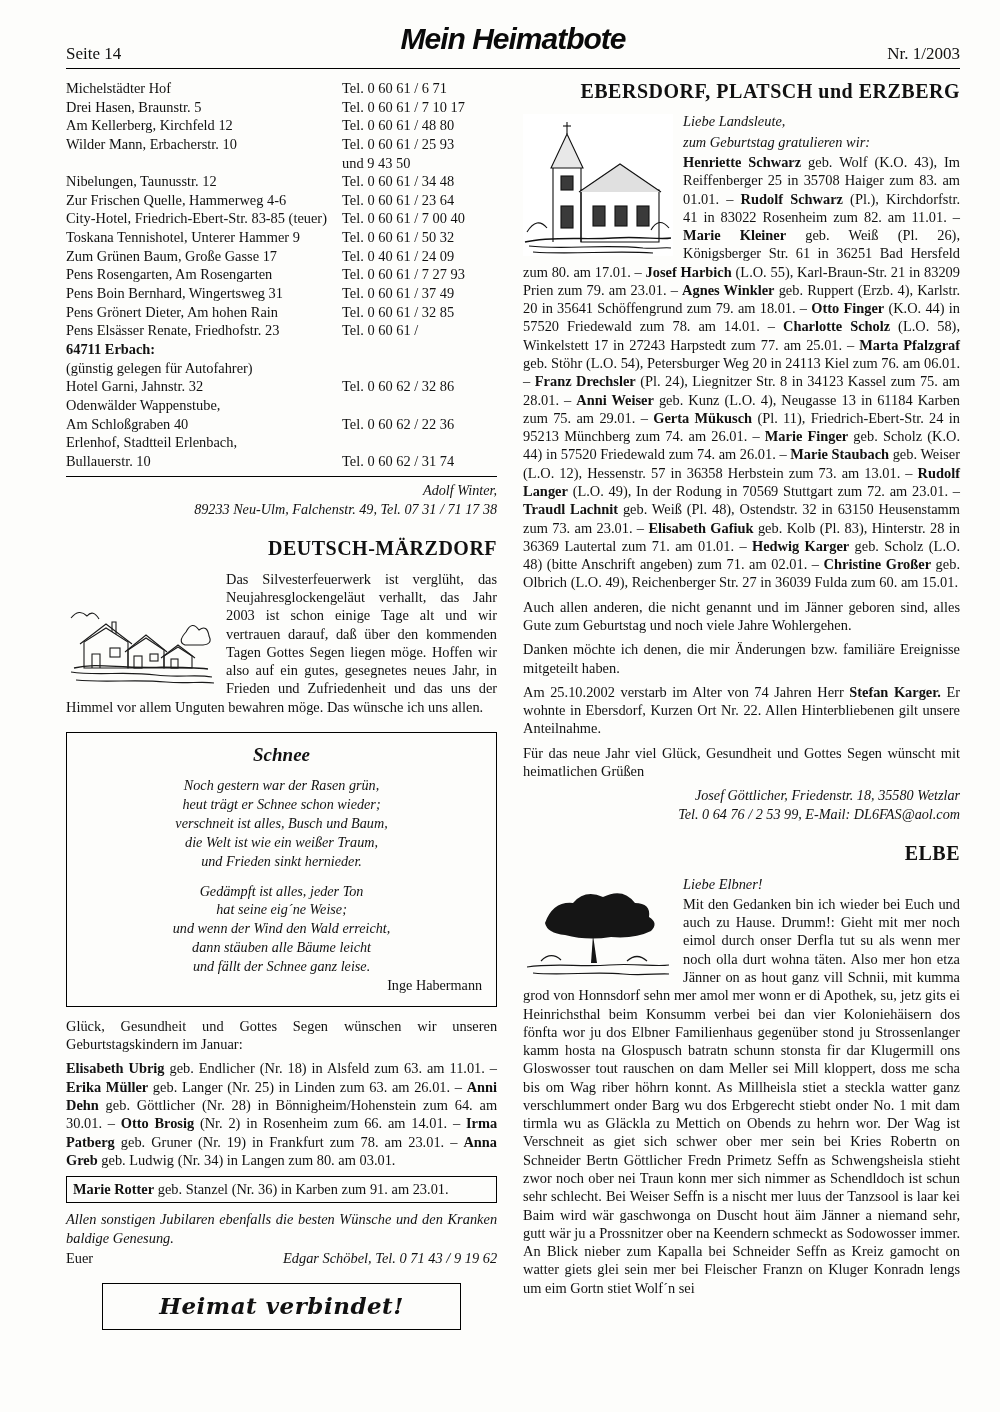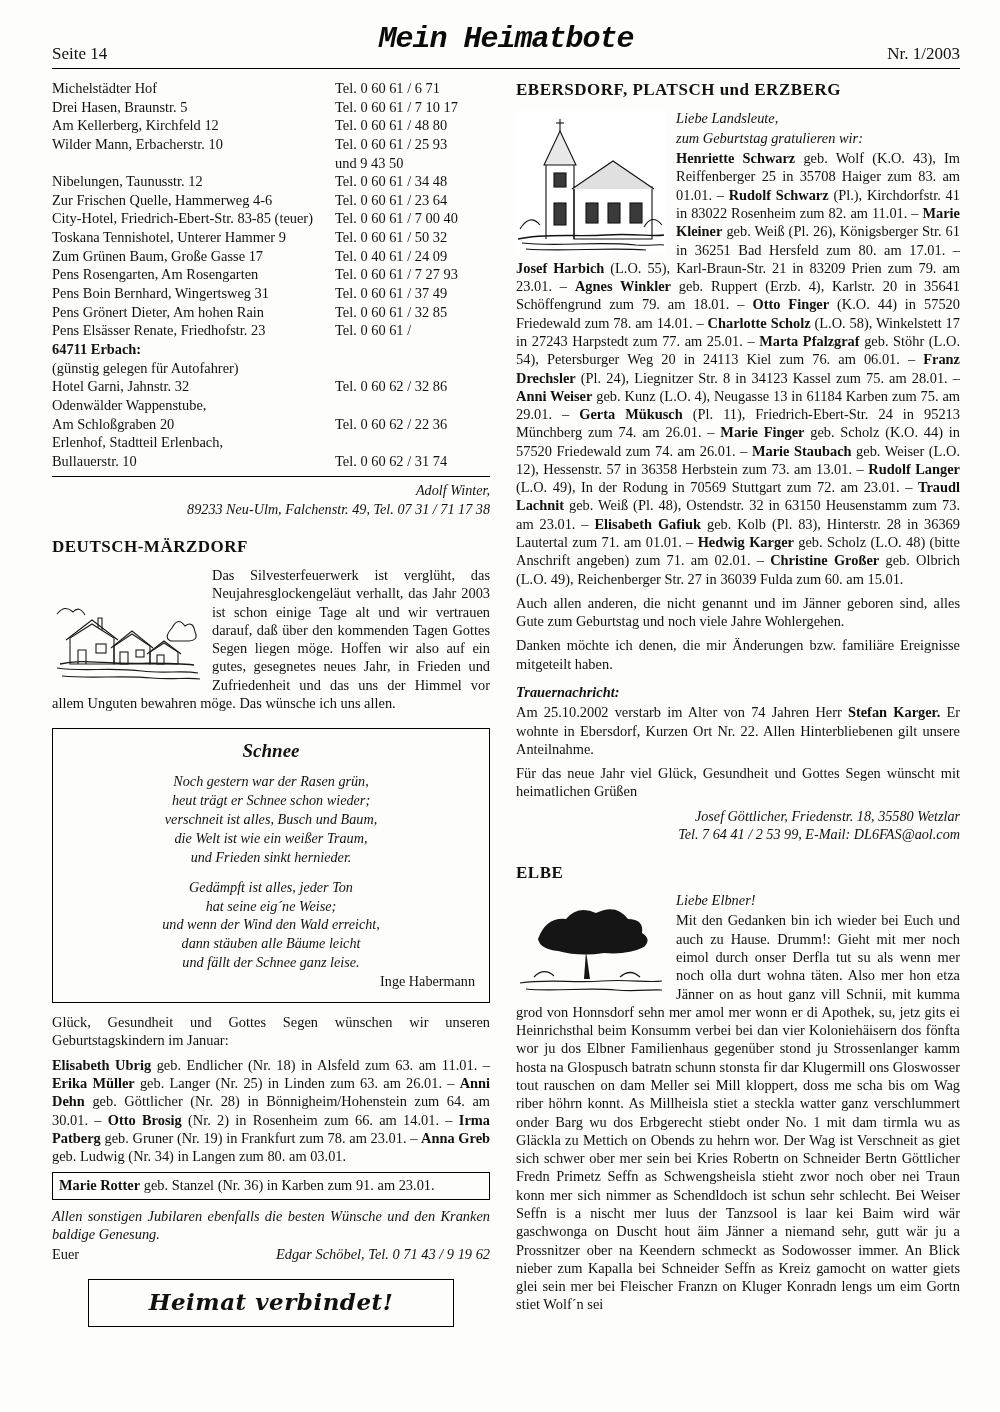--- a/index.html
+++ b/index.html
@@ -14,21 +14,21 @@
     color: #111;
     position: relative;
     overflow: hidden;
   }
   .page {
     position: relative;
     width: 1000px;
     height: 1412px;
     background: #fdfdfb;
     box-sizing: border-box;
-    padding: 22px 40px 10px 52px;
+    padding: 22px 40px 10px 66px;
   }
   
   .masthead {
     position: relative;
     height: 46px;
     border-bottom: 1px solid #000;
     margin-bottom: 10px;
   }
   .masthead .left {
     position: absolute;
@@ -40,21 +40,21 @@
     position: absolute;
     right: 0;
     bottom: 4px;
     font-size: 17px;
   }
   .masthead .title {
     position: absolute;
     left: 0; right: 0;
     top: 0;
     text-align: center;
-    font-family: Liberation Mono, monospace;
+    font-family: Liberation Sans, sans-serif;
     font-weight: bold;
     font-style: italic;
     font-size: 30px;
     letter-spacing: -1px;
     color: #0a0a0a;
   }
   
   .columns {
     display: flex;
     gap: 26px;
@@ -93,22 +93,22 @@
     font-weight: bold;
   }
   .signature {
     text-align: right;
     font-style: italic;
     font-size: 14.2px;
     line-height: 1.3;
   }
   
   h2.heading {
-    text-align: left;
-    font-size: 17px;
+    text-align: right;
+    font-size: 20px;
     font-weight: bold;
     letter-spacing: 0.5px;
     margin: 18px 0 8px 0;
     font-family: "Liberation Serif", serif;
   }
 
   
   .illus {
     float: left;
     margin: 2px 10px 2px 0;
@@ -253,21 +253,21 @@
             </tr>
           <tr>
               <td>Hotel Garni, Jahnstr. 32</td>
               <td class="tel">Tel. 0 60 62 / 32 86</td>
             </tr>
           <tr>
               <td>Odenwälder Wappenstube,</td>
               <td class="tel"></td>
             </tr>
           <tr>
-              <td>Am Schloßgraben 20</td>
+              <td>Am Schloßgraben 40</td>
               <td class="tel">Tel. 0 60 62 / 22 36</td>
             </tr>
           <tr>
               <td>Erlenhof, Stadtteil Erlenbach,</td>
               <td class="tel"></td>
             </tr>
           <tr>
               <td>Bullauerstr. 10</td>
               <td class="tel">Tel. 0 60 62 / 31 74</td>
             </tr>
@@ -366,27 +366,26 @@
         </g>
       </svg>
 
       <p class="tight">Liebe Landsleute,</p>
       <p class="tight">zum Geburtstag gratulieren wir:</p>
       <p><b>Henriette Schwarz</b> geb. Wolf (K.O. 43), Im Reiffenberger 25 in 35708 Haiger zum 83. am 01.01. – <b>Rudolf Schwarz</b> (Pl.), Kirchdorfstr. 41 in 83022 Rosenheim zum 82. am 11.01. – <b>Marie Kleiner</b> geb. Weiß (Pl. 26), Königsberger Str. 61 in 36251 Bad Hersfeld zum 80. am 17.01. – <b>Josef Harbich</b> (L.O. 55), Karl-Braun-Str. 21 in 83209 Prien zum 79. am 23.01. – <b>Agnes Winkler</b> geb. Ruppert (Erzb. 4), Karlstr. 20 in 35641 Schöffengrund zum 79. am 18.01. – <b>Otto Finger</b> (K.O. 44) in 57520 Friedewald zum 78. am 14.01. – <b>Charlotte Scholz</b> (L.O. 58), Winkelstett 17 in 27243 Harpstedt zum 77. am 25.01. – <b>Marta Pfalzgraf</b> geb. Stöhr (L.O. 54), Petersburger Weg 20 in 24113 Kiel zum 76. am 06.01. – <b>Franz Drechsler</b> (Pl. 24), Liegnitzer Str. 8 in 34123 Kassel zum 75. am 28.01. – <b>Anni Weiser</b> geb. Kunz (L.O. 4), Neugasse 13 in 61184 Karben zum 75. am 29.01. – <b>Gerta Mükusch</b> (Pl. 11), Friedrich-Ebert-Str. 24 in 95213 Münchberg zum 74. am 26.01. – <b>Marie Finger</b> geb. Scholz (K.O. 44) in 57520 Friedewald zum 74. am 26.01. – <b>Marie Staubach</b> geb. Weiser (L.O. 12), Hessenstr. 57 in 36358 Herbstein zum 73. am 13.01. – <b>Rudolf Langer</b> (L.O. 49), In der Rodung in 70569 Stuttgart zum 72. am 23.01. – <b>Traudl Lachnit</b> geb. Weiß (Pl. 48), Ostendstr. 32 in 63150 Heusenstamm zum 73. am 23.01. – <b>Elisabeth Gafiuk</b> geb. Kolb (Pl. 83), Hinterstr. 28 in 36369 Lautertal zum 71. am 01.01. – <b>Hedwig Karger</b> geb. Scholz (L.O. 48) (bitte Anschrift angeben) zum 71. am 02.01. – <b>Christine Großer</b> geb. Olbrich (L.O. 49), Reichenberger Str. 27 in 36039 Fulda zum 60. am 15.01.</p>
       <div class="clear"></div>
       <p>Auch allen anderen, die nicht genannt und im Jänner geboren sind, alles Gute zum Geburtstag und noch viele Jahre Wohlergehen.</p>
       <p>Danken möchte ich denen, die mir Änderungen bzw. familiäre Ereignisse mitgeteilt haben.</p>
 
-      <p class="tight" style="margin-top:10px;"><b>Trauernachricht:</b></p>
       <p>Am 25.10.2002 verstarb im Alter von 74 Jahren Herr <b>Stefan Karger.</b> Er wohnte in Ebersdorf, Kurzen Ort Nr. 22. Allen Hinterbliebenen gilt unsere Anteilnahme.</p>
 
       <p>Für das neue Jahr viel Glück, Gesundheit und Gottes Segen wünscht mit heimatlichen Grüßen</p>
       <div class="signature">
         <div>Josef Göttlicher, Friedenstr. 18, 35580 Wetzlar</div>
-        <div>Tel. 7 64 41 / 2 53 99, E-Mail: DL6FAS@aol.com</div>
+        <div>Tel. 0 64 76 / 2 53 99, E-Mail: DL6FAS@aol.com</div>
       </div>
 
       <h2 class="heading">ELBE</h2>
 
       <svg class="illus tree" viewBox="0 0 150 105">
         <g fill="#151515">
           <path d="M22 46 q8 -22 28 -20 q12 -14 30 -6 q20 -10 32 6 q16 0 14 14 q10 6 2 14 q-16 8 -40 6 q-24 4 -46 -2 q-18 -2 -20 -12 z"></path>
           <path d="M70 58 l4 28 l-6 0 l2 -28 z"></path>
         </g>
         <g stroke="#151515" fill="none" stroke-width="1.2">

